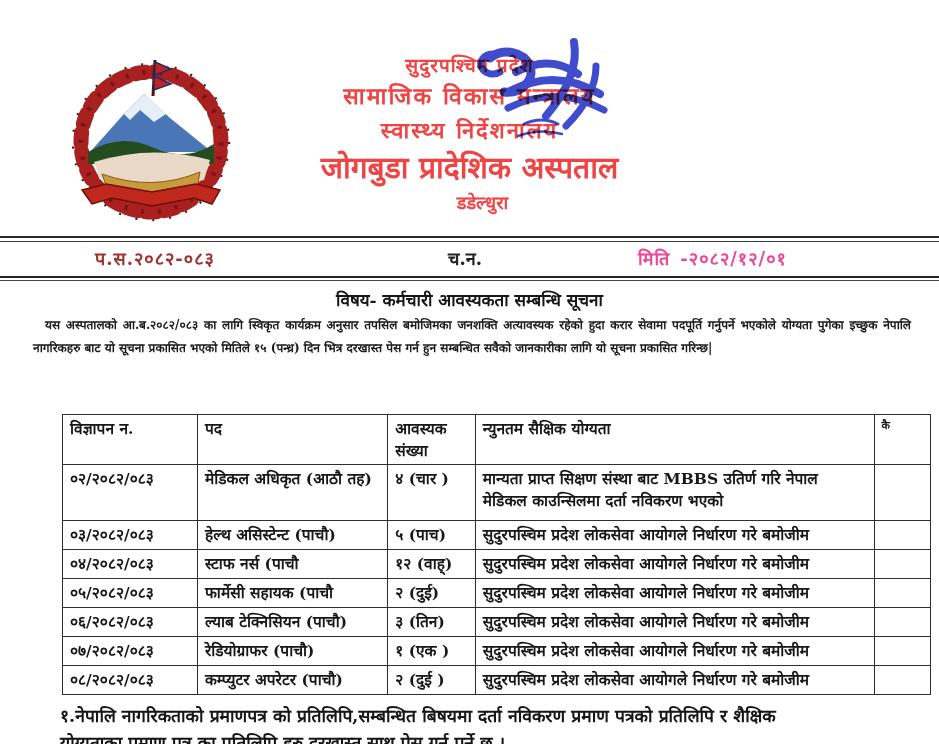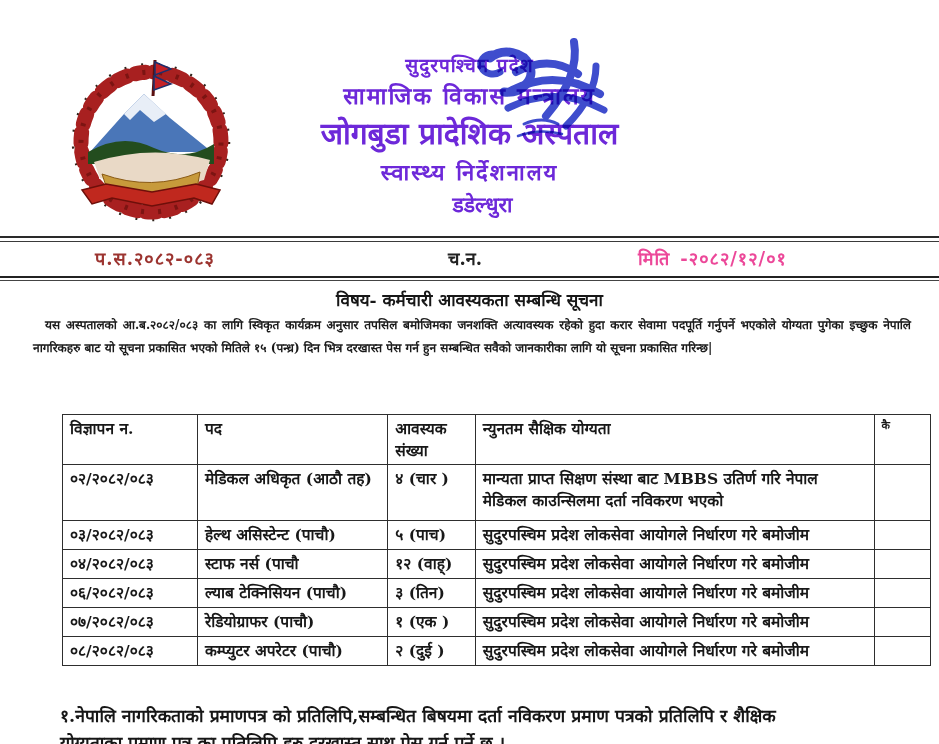--- a/index.html
+++ b/index.html
@@ -9,26 +9,26 @@
     color:#1c1c1c;
     -webkit-font-smoothing:antialiased;
   }
   .page { position:relative; width:939px; height:744px; background:#ffffff; overflow:hidden; }
 
   
   .emblem { position:absolute; left:62px; top:52px; width:178px; height:178px; }
 
   
   .header-block { position:absolute; left:0; top:46px; width:939px; text-align:center; line-height:1; }
-  .h-line { margin:0 auto; font-weight:700; color:#6d28d9; }
+  .h-line { margin:0 auto; font-weight:700; color:#ef4444; }
   .h-province   { font-size:19px; letter-spacing:1px; padding-top:10px; }
   .h-ministry   { font-size:23px; padding-top:9px; letter-spacing:2px; }
   .h-directorate{ font-size:22px; padding-top:12px; letter-spacing:2px; }
   .h-hospital   { font-size:30px; padding-top:12px; font-weight:800; }
-  .h-district   { font-size:21px; padding-top:11px;margin-left:26px; }
+  .h-district   { font-size:18px; padding-top:11px;margin-left:26px; }
 
   
   .stamp { position:absolute; left:428px; top:20px; width:196px; height:140px; mix-blend-mode:multiply; opacity:.88; }
 
   
   .rule1 { position:absolute; left:0; top:236px; width:939px; height:3px;
            border-top:2px solid #2a2a2a; border-bottom:1px solid #3a3a3a; }
   .rule2 { position:absolute; left:0; top:276px; width:939px; height:2px;
            border-top:2px solid #232323; border-bottom:1px solid #444; }
 
@@ -81,22 +81,22 @@
     <path d="M62,62 82,42 104,62 92,70 78,58 68,68 Z" fill="#e8eef7"></path>
     <path d="M26,100 Q60,80 92,96 Q124,110 152,92 L152,112 26,112 Z" fill="#234d1e"></path>
     <path d="M32,110 Q90,92 148,108 L142,128 Q88,144 38,126 Z" fill="#e9d9c6"></path>
     <path d="M40,122 Q90,140 138,120 L134,142 Q90,158 46,140 Z" fill="#c79a3b" stroke="#8a5a14" stroke-width="1"></path>
     <path d="M20,138 L44,132 90,140 134,132 158,138 150,152 132,146 90,154 50,146 30,152 Z" fill="#c0281e" stroke="#6e0f0a" stroke-width="1.5"></path>
   </svg>
 
   <div class="header-block">
     <div class="h-line h-province">सुदुरपश्चिम प्रदेश</div>
     <div class="h-line h-ministry">सामाजिक विकास मन्त्रालय</div>
+    <div class="h-line h-directorate">स्वास्थ्य निर्देशनालय</div>
     <div class="h-line h-hospital">जोगबुडा प्रादेशिक अस्पताल</div>
-    <div class="h-line h-directorate">स्वास्थ्य निर्देशनालय</div>
     <div class="h-line h-district">डडेल्धुरा</div>
   </div>
 
   <svg class="stamp" viewBox="0 0 196 140" xmlns="http://www.w3.org/2000/svg">
     <g fill="none" stroke="#2434c6" stroke-linecap="round">
       <path d="M62,38 a24,20 0 1 1 14,34" stroke-width="9"></path>
       <path d="M64,34 a12,10 0 1 0 8,18" stroke-width="7"></path>
       <path d="M88,52 q34,-18 62,2" stroke-width="8"></path>
       <path d="M84,70 q44,-22 88,4" stroke-width="8"></path>
       <path d="M80,88 q48,-24 96,2" stroke-width="7"></path>
@@ -149,20 +149,27 @@
       <td></td>
     </tr>
     <tr class="row-std">
       <td>०४/२०८२/०८३</td>
       <td>स्टाफ नर्स (पाचौ</td>
       <td>१२ (वाह्)</td>
       <td>सुदुरपस्चिम प्रदेश लोकसेवा आयोगले निर्धारण गरे बमोजीम</td>
       <td></td>
     </tr>
     <tr class="row-std">
+      <td>०५/२०८२/०८३</td>
+      <td>फार्मेसी सहायक (पाचौ</td>
+      <td>२ (दुई)</td>
+      <td>सुदुरपस्चिम प्रदेश लोकसेवा आयोगले निर्धारण गरे बमोजीम</td>
+      <td></td>
+    </tr>
+    <tr class="row-std">
       <td>०६/२०८२/०८३</td>
       <td>ल्याब टेक्निसियन (पाचौ)</td>
       <td>३ (तिन)</td>
       <td>सुदुरपस्चिम प्रदेश लोकसेवा आयोगले निर्धारण गरे बमोजीम</td>
       <td></td>
     </tr>
     <tr class="row-std">
       <td>०७/२०८२/०८३</td>
       <td>रेडियोग्राफर (पाचौ)</td>
       <td>१ (एक )</td>

